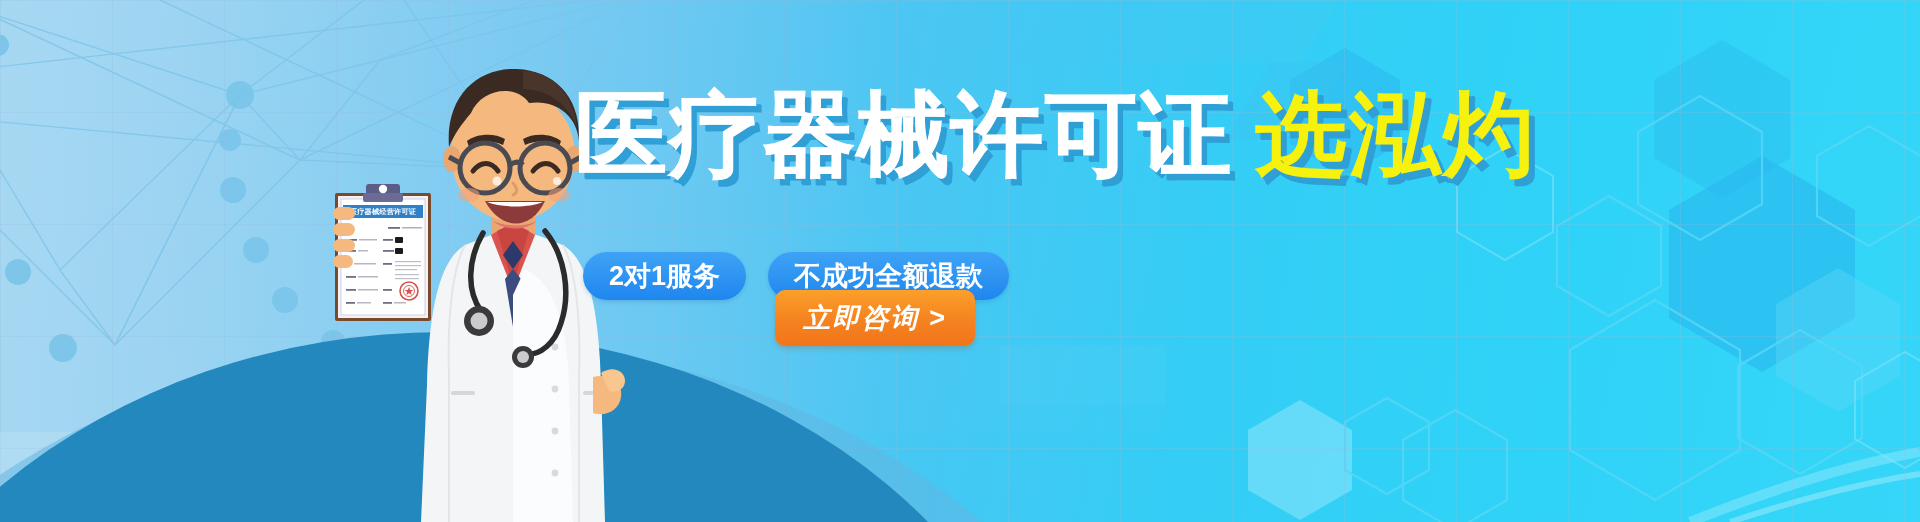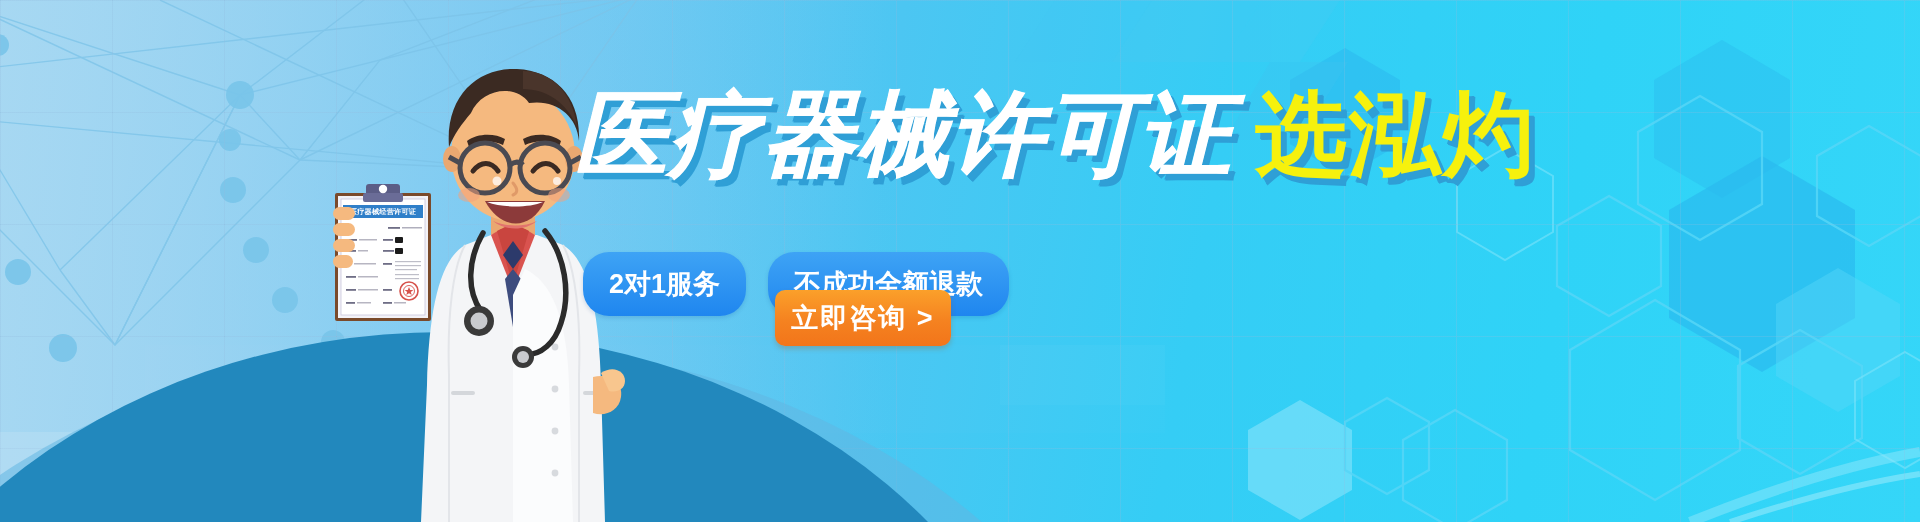--- a/index.html
+++ b/index.html
@@ -80,60 +80,60 @@
     font-size:92px; font-weight:900;
     letter-spacing:2px; line-height:1;
     display:flex; align-items:flex-end;
   }
   .hl-white {
     color:#ffffff;
     text-shadow:
       5px 6px 0 #2f9fd6,
       6px 7px 0 #2f9fd6,
       0 0 1px #ffffff;
-    font-style: italic;
     -webkit-text-stroke:1px #ffffff;
   }
   .hl-yellow {
     color:#f6f10d;
     margin-left:22px;
     text-shadow:
       5px 6px 0 #2f9fd6,
       6px 7px 0 #2f9fd6;
   }
 
   .pills {
     position:absolute; left:583px; top:252px;
     display:flex; gap:22px; align-items:center;
   }
   .pill {
-    height:64px;
+    height:48px;
     padding:0 26px;
     border-radius:26px;
     background:linear-gradient(180deg,#3ea3f5 0%,#1f86ef 100%);
     color:#ffffff;
     font-size:27px; font-weight:700;
     display:flex; align-items:center; justify-content:center;
     white-space:nowrap;
     box-shadow:0 2px 4px rgba(15,80,150,0.18);
   }
 
   .cta {
     position:absolute; left:775px; top:290px;
-    width:176px; height:56px;
+    width:200px; height:56px;
     border-radius:10px;
     background:linear-gradient(180deg,#fba02a 0%,#f58220 55%,#f2751a 100%);
     border:none;
     color:#ffffff;
     font-size:27px; font-weight:700;
     letter-spacing:2px;
     cursor:pointer;
     box-shadow:0 3px 5px rgba(170,80,10,0.25);
     display:flex; align-items:center; justify-content:center;
     font-family:"Liberation Sans","DejaVu Sans",sans-serif;
+    font-style:italic;
   }
 
   
   .doctor { position:absolute; left:405px; top:55px; width:230px; height:467px; }
 
   
   .clipboard { position:absolute; left:333px; top:175px; width:100px; height:145px; }
   .cb-title {
     position:absolute;
     left:10px; top:30px;

